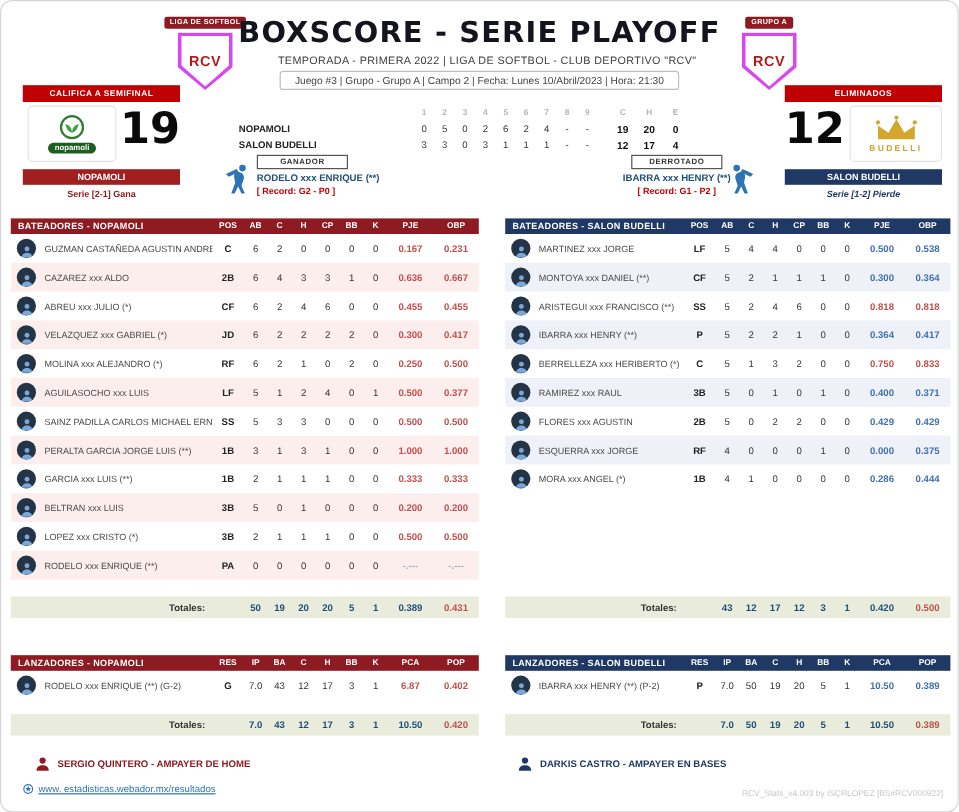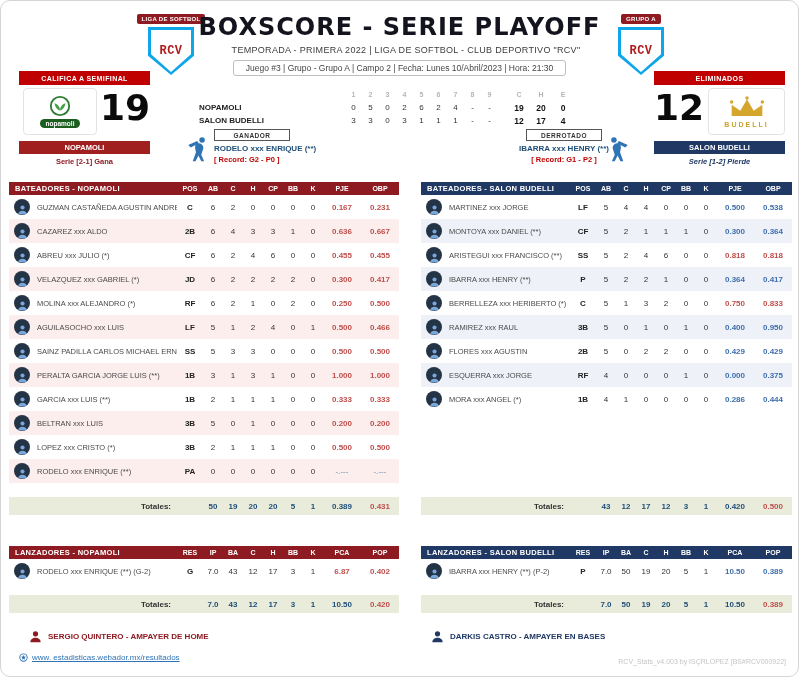--- a/index.html
+++ b/index.html
@@ -6,22 +6,22 @@
   body { background: #fff; font-family: "Liberation Sans", sans-serif; }
   .page { position: relative; width: 799px; height: 677px; background: #fff;
           border: 1px solid #d5d5d5; border-radius: 10px; overflow: hidden; }
 
   
   .logo { position: absolute; width: 72px; text-align: center; }
   .logo-left  { left: 134px; top: 6px; }
   .logo-right { left: 604px; top: 6px; }
   .logo-banner { display: inline-block; background: #8e1b22; color: #fff; font-size: 6px;
                  font-weight: bold; padding: 2px 5px; border-radius: 2px; letter-spacing: .3px; }
-  .shield { position: relative; width: 46px; height: 48px; margin: 2px auto 0; background: #0ea5e9;
-            clip-path: polygon(0 0,100% 0,100% 60%,50% 100%,0 60%); font-family: Liberation Mono, monospace; }
+  .shield { position: relative; width: 46px; height: 48px; margin: 2px auto 0; background: #d946ef;
+            clip-path: polygon(0 0,100% 0,100% 60%,50% 100%,0 60%); }
   .shield-inner { position: absolute; inset: 3px; background: #fff;
                   clip-path: polygon(0 0,100% 0,100% 58%,50% 100%,0 58%);
                   display: flex; align-items: center; justify-content: center;
                   font-weight: 800; color: #b01c1c; font-size: 12px; letter-spacing: .5px; }
   .main-title { position: absolute; left: 0; right: 0; top: 12px; text-align: center;
                 font-size: 24px; font-weight: 800; letter-spacing: 1px; color: #14141e;
                 font-family: "DejaVu Sans", sans-serif; }
   .sub1 { position: absolute; left: 13px; right: 0; top: 44px; text-align: center;
           font-size: 9px; color: #3c3c3c; letter-spacing: .3px; }
   .sub2-wrap { position: absolute; left: 0; right: 0; top: 56px; text-align: center; }
@@ -371,21 +371,21 @@
           </div>
           <div class="c-name">AGUILASOCHO xxx LUIS</div>
           <div class="c-pos">LF</div>
           <div class="c-num">5</div>
           <div class="c-num">1</div>
           <div class="c-num">2</div>
           <div class="c-num">4</div>
           <div class="c-num">0</div>
           <div class="c-num">1</div>
           <div class="c-avg red">0.500</div>
-          <div class="c-avg red">0.466</div>
+          <div class="c-avg red">0.377</div>
         </div>
         <div class="trow">
           <div class="c-ava">
             <span class="avatar">
               <svg viewBox="0 0 24 24" width="11" height="11">
                 <circle cx="12" cy="7.5" r="4.5" fill="#7aa7d9"></circle>
                 <path d="M2.5 23c0-5.5 4.2-8.5 9.5-8.5s9.5 3 9.5 8.5z" fill="#7aa7d9"></path>
               </svg>
             </span>
           </div>
@@ -640,21 +640,21 @@
           </div>
           <div class="c-name">RAMIREZ xxx RAUL</div>
           <div class="c-pos">3B</div>
           <div class="c-num">5</div>
           <div class="c-num">0</div>
           <div class="c-num">1</div>
           <div class="c-num">0</div>
           <div class="c-num">1</div>
           <div class="c-num">0</div>
           <div class="c-avg blue">0.400</div>
-          <div class="c-avg blue">0.950</div>
+          <div class="c-avg blue">0.371</div>
         </div>
         <div class="trow">
           <div class="c-ava">
             <span class="avatar">
               <svg viewBox="0 0 24 24" width="11" height="11">
                 <circle cx="12" cy="7.5" r="4.5" fill="#7aa7d9"></circle>
                 <path d="M2.5 23c0-5.5 4.2-8.5 9.5-8.5s9.5 3 9.5 8.5z" fill="#7aa7d9"></path>
               </svg>
             </span>
           </div>

